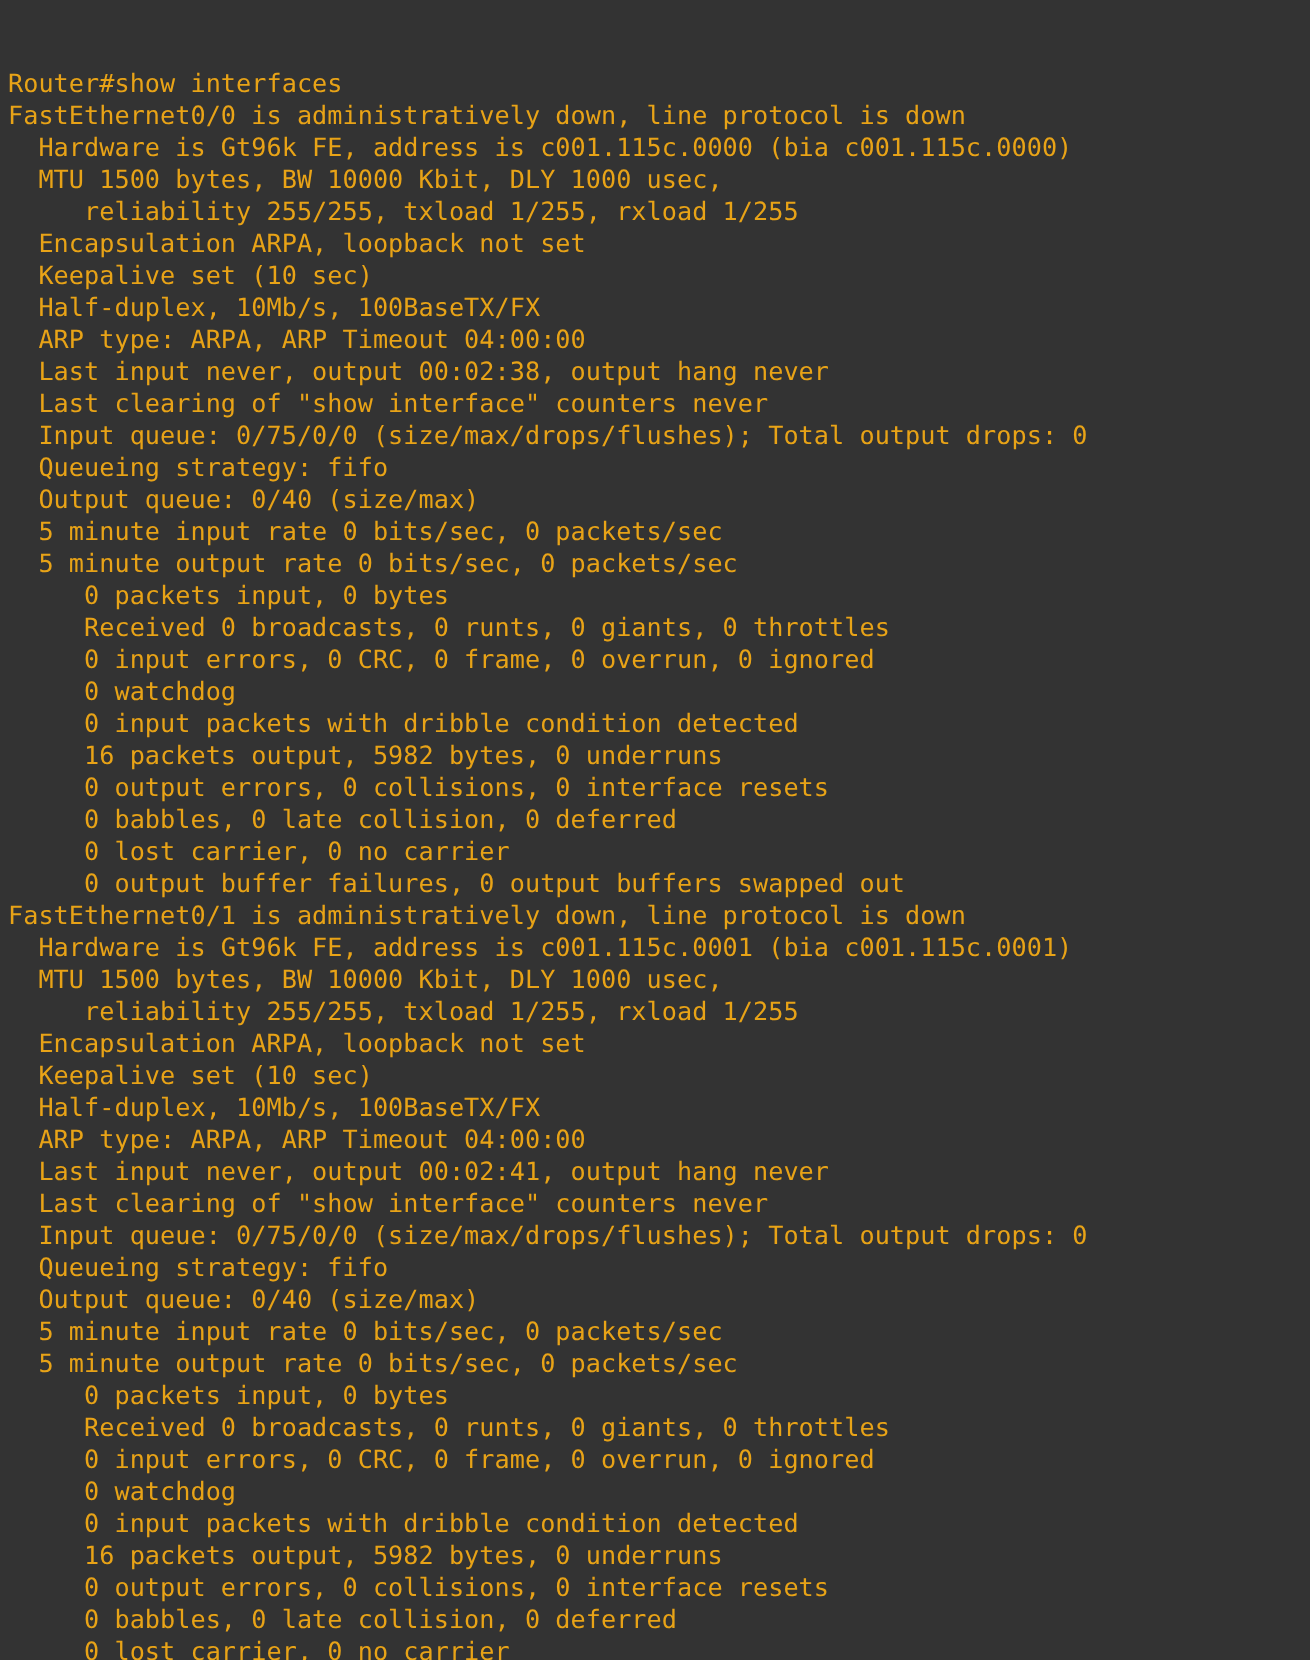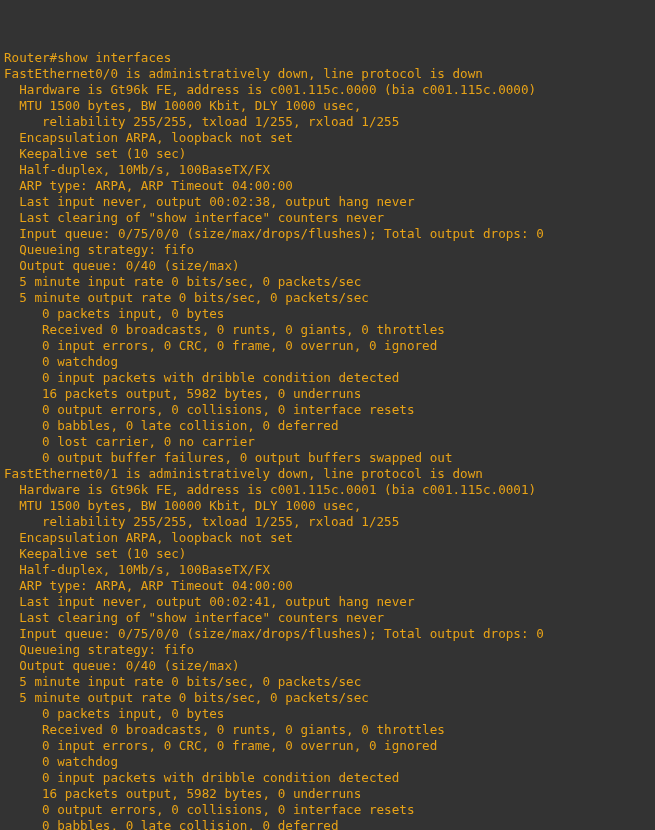--- a/index.html
+++ b/index.html
@@ -14,21 +14,21 @@
   }
   #terminal {
     width: 655px;
     height: 830px;
     background: #333333;
     color: #e8a317;
     font-family: "DejaVu Sans Mono", "Liberation Mono", monospace;
     font-size: 12.6px;
     line-height: 16px;
     letter-spacing: 0.02px;
-    padding: 18px 0 0 4px;
+    padding: 2px 0 0 4px;
     box-sizing: border-box;
     white-space: pre;
     overflow: hidden;
   }
   .line {
     height: 16px;
     white-space: pre;
     font-variant-ligatures: none;
   }
 </style>

